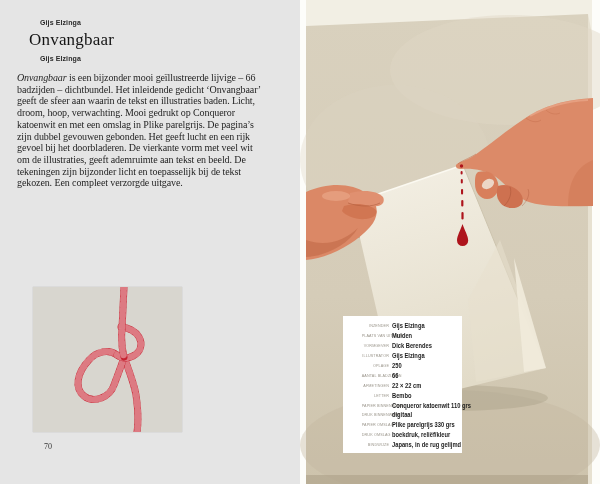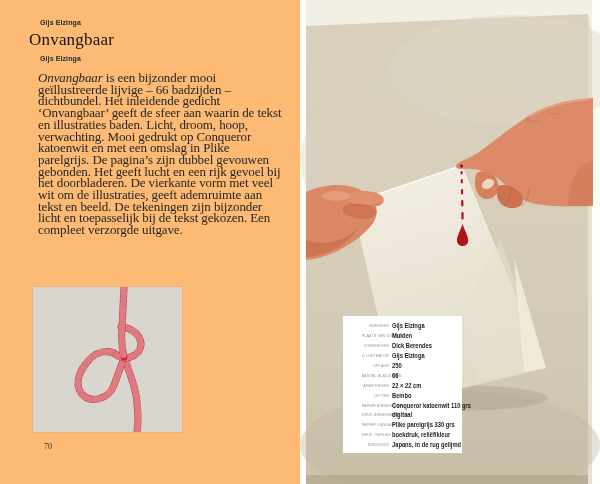--- a/index.html
+++ b/index.html
@@ -1,26 +1,26 @@
 <!DOCTYPE html>
 <html><head>
 <meta charset="utf-8">
 <style>
   html,body{margin:0;padding:0;background:#ffffff;}
-  #stage{position:relative;width:600px;height:484px;background:#fdba74;overflow:hidden;
+  #stage{position:relative;width:600px;height:484px;background:#e5e5e5;overflow:hidden;
          font-family:"Liberation Sans", sans-serif;}
   
   .author-line{position:absolute;left:40px;font-size:7px;font-weight:700;color:#2a2a2a;
                letter-spacing:.1px;}
   #author-top{top:19px;}
   #author-sub{top:55px;}
   #book-title{position:absolute;left:29px;top:30px;font-family:"Liberation Serif", serif;
               font-size:17px;color:#141414;letter-spacing:.2px;}
-  #review-body{position:absolute;left:38px;top:72px;width:245px;
-               font-family:"Liberation Serif", serif;font-size:13px;line-height:11.7px;
+  #review-body{position:absolute;left:17px;top:72px;width:245px;
+               font-family:"Liberation Serif", serif;font-size:10px;line-height:11.7px;
                color:#252525;letter-spacing:-.1px;}
   #review-body .lead{font-style:italic;}
   #page-number{position:absolute;left:44px;top:442px;font-family:"Liberation Serif", serif;
                font-size:8px;color:#333;}
   #cover-thumb{position:absolute;left:33px;top:287px;width:149px;height:145px;
                background:#d8d6cf;box-shadow:0 0 1px rgba(0,0,0,.25);}
   
   #illustration{position:absolute;left:300px;top:0;width:300px;height:484px;}
   
   #colophon{position:absolute;left:343px;top:316px;width:119px;height:137px;

